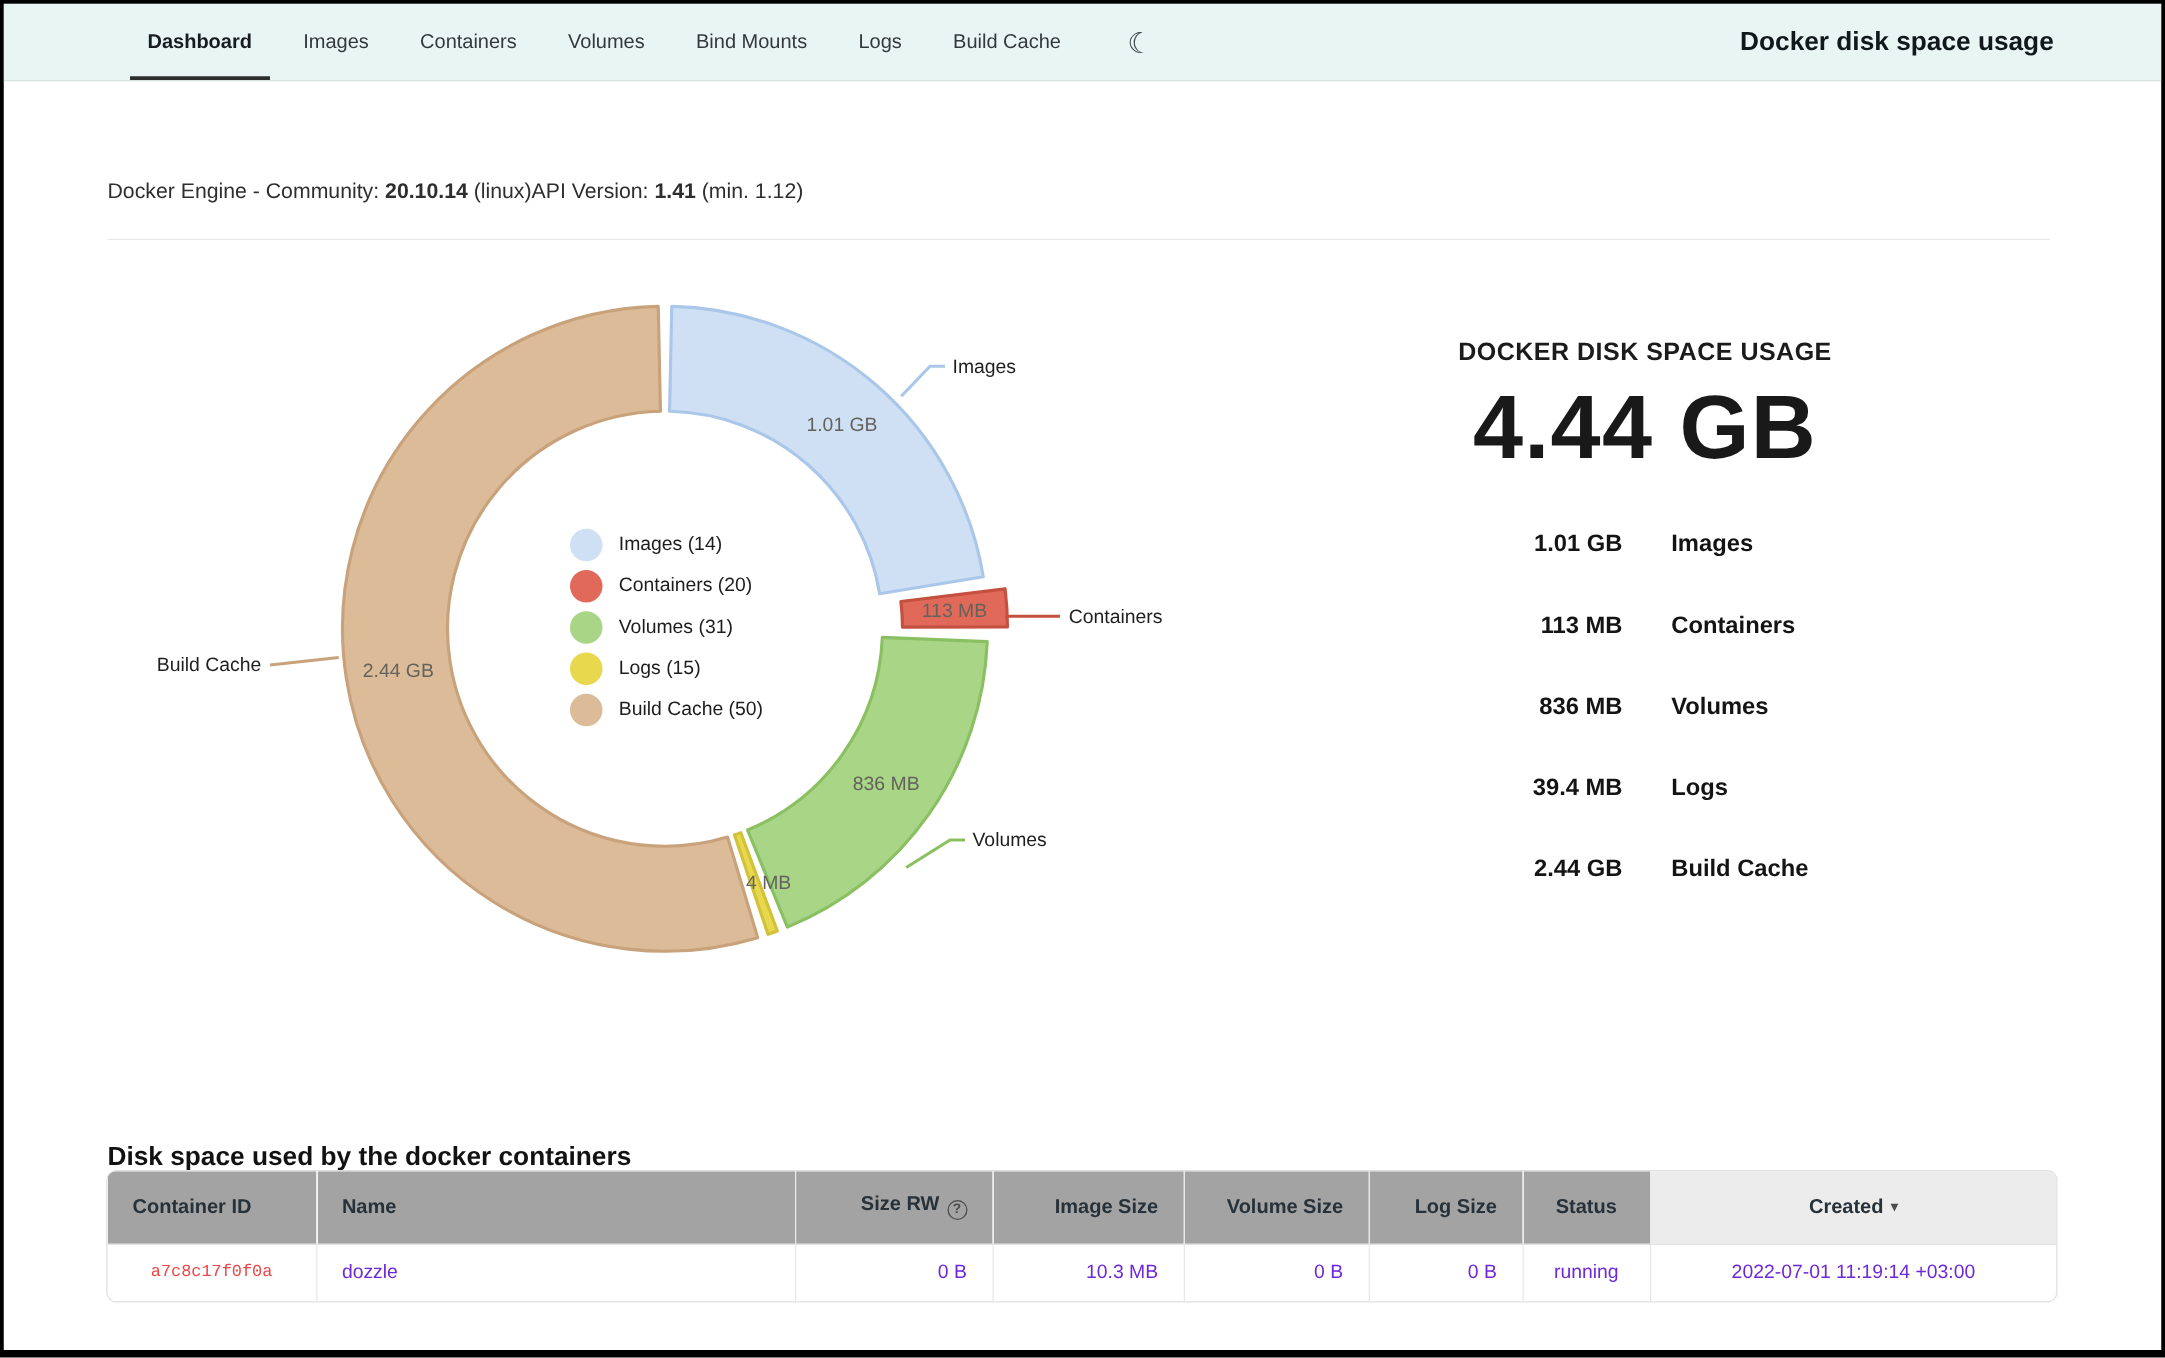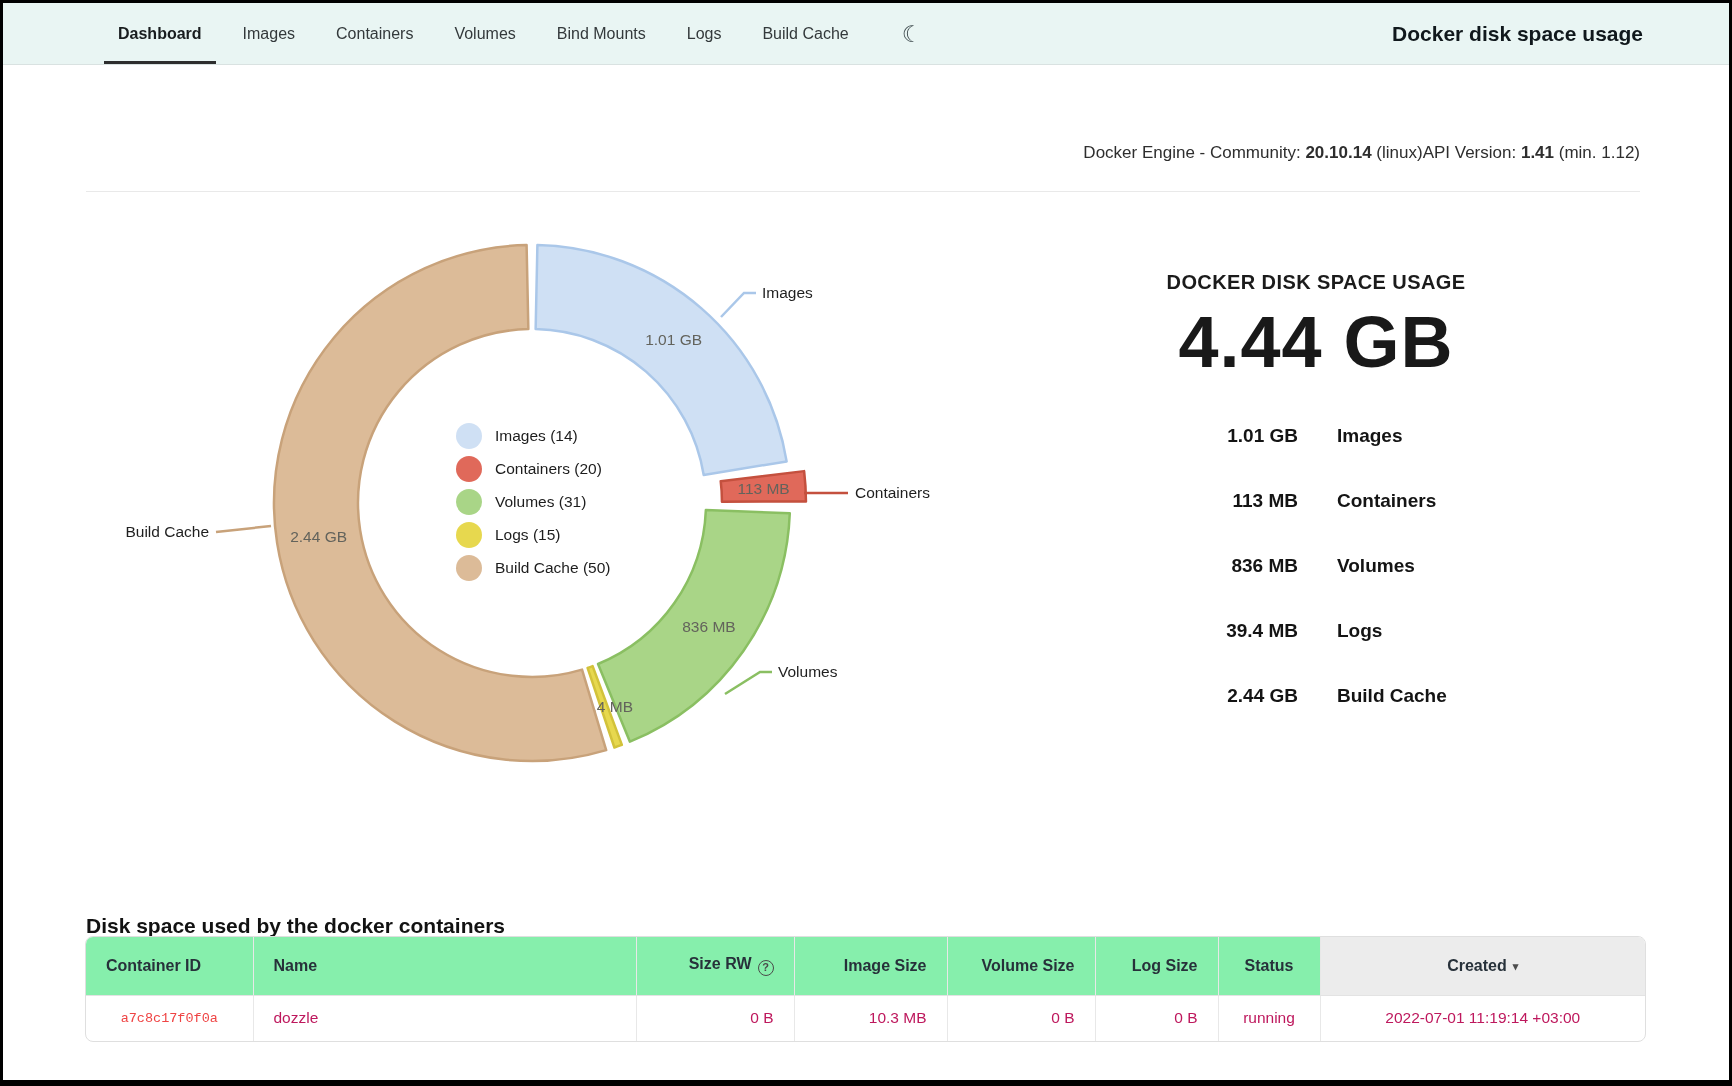--- a/index.html
+++ b/index.html
@@ -27,21 +27,21 @@
   .tab.active { font-weight:bold; color:#181c1e; border-bottom-color:#2e2e2e; }
   .moon { display:flex; align-items:center; margin-left:26px; font-size:23px; color:#3e4a4e; cursor:pointer; padding-top:2px;}
   .win-title {
     position:absolute; right:86px; top:0; height:62px; display:flex; align-items:center;
     font-size:21px; font-weight:bold; color:#10181c;
   }
 
   
   .engine-line {
     position:absolute; left:83px; right:89px; top:140px;
-    display:flex; justify-content:flex-end; font-size:17px; color:#2e2e2e;
+    display:flex; justify-content:flex-start; font-size:17px; color:#2e2e2e;
   }
   .engine-line b { font-weight:bold; }
   .rule { position:absolute; left:83px; right:89px; top:188px; border-top:1px solid #e9e9e9; }
 
   
   .chart-wrap { position:absolute; left:0; top:192px; width:960px; height:590px; }
   .chart-wrap svg { position:absolute; left:0; top:0; }
   .legend { position:absolute; left:453px; top:224px; display:flex; flex-direction:column; }
   .legend-item { height:33px; display:flex; align-items:center; }
   .legend-dot { width:26px; height:26px; border-radius:50%; margin-right:13px; flex:none; }
@@ -59,25 +59,25 @@
   
   .section-heading { position:absolute; left:83px; top:911px; font-size:21px; font-weight:bold; color:#121212; }
   .table-wrap {
     position:absolute; left:82px; top:933px; width:1561px;
     border:1px solid #dfdfdf; border-radius:8px; overflow:hidden; background:#fff;
   }
   table { border-collapse:collapse; table-layout:fixed; width:1559px; font-size:15.5px; }
   th, td { border-right:1px solid #e8e8e8; overflow:hidden; white-space:nowrap; }
   th:last-child, td:last-child { border-right:none; }
   thead th {
-    height:58px; background:#86efac; font-weight:bold; color:#27313a;
+    height:58px; background:#a3a3a3; font-weight:bold; color:#27313a;
     border-bottom:1px solid #e3e3e3; padding:0 20px; font-size:16px;
   }
   thead th.sorted { background:#ececec; }
-  tbody td { height:46px; padding:0 20px; color:#be185d; border-bottom:1px solid #ededed; }
+  tbody td { height:46px; padding:0 20px; color:#6d28d9; border-bottom:1px solid #ededed; }
   tbody tr:last-child td { border-bottom:none; }
   .al { text-align:left; } .ar { text-align:right; } .ac { text-align:center; }
   .mono { font-family:Liberation Mono, monospace; font-size:13.5px; color:#ef4444;text-align:center; }
   .help {
     display:inline-block; width:16px; height:16px; border:1.4px solid #4a4a4a; border-radius:50%;
     font-size:11px; line-height:13px; text-align:center; font-weight:bold; color:#4a4a4a;
     vertical-align:-2px; margin-left:6px; cursor:pointer;
   }
   .caret { font-size:11px; color:#4c4c4c; margin-left:6px; vertical-align:1px; }
 

